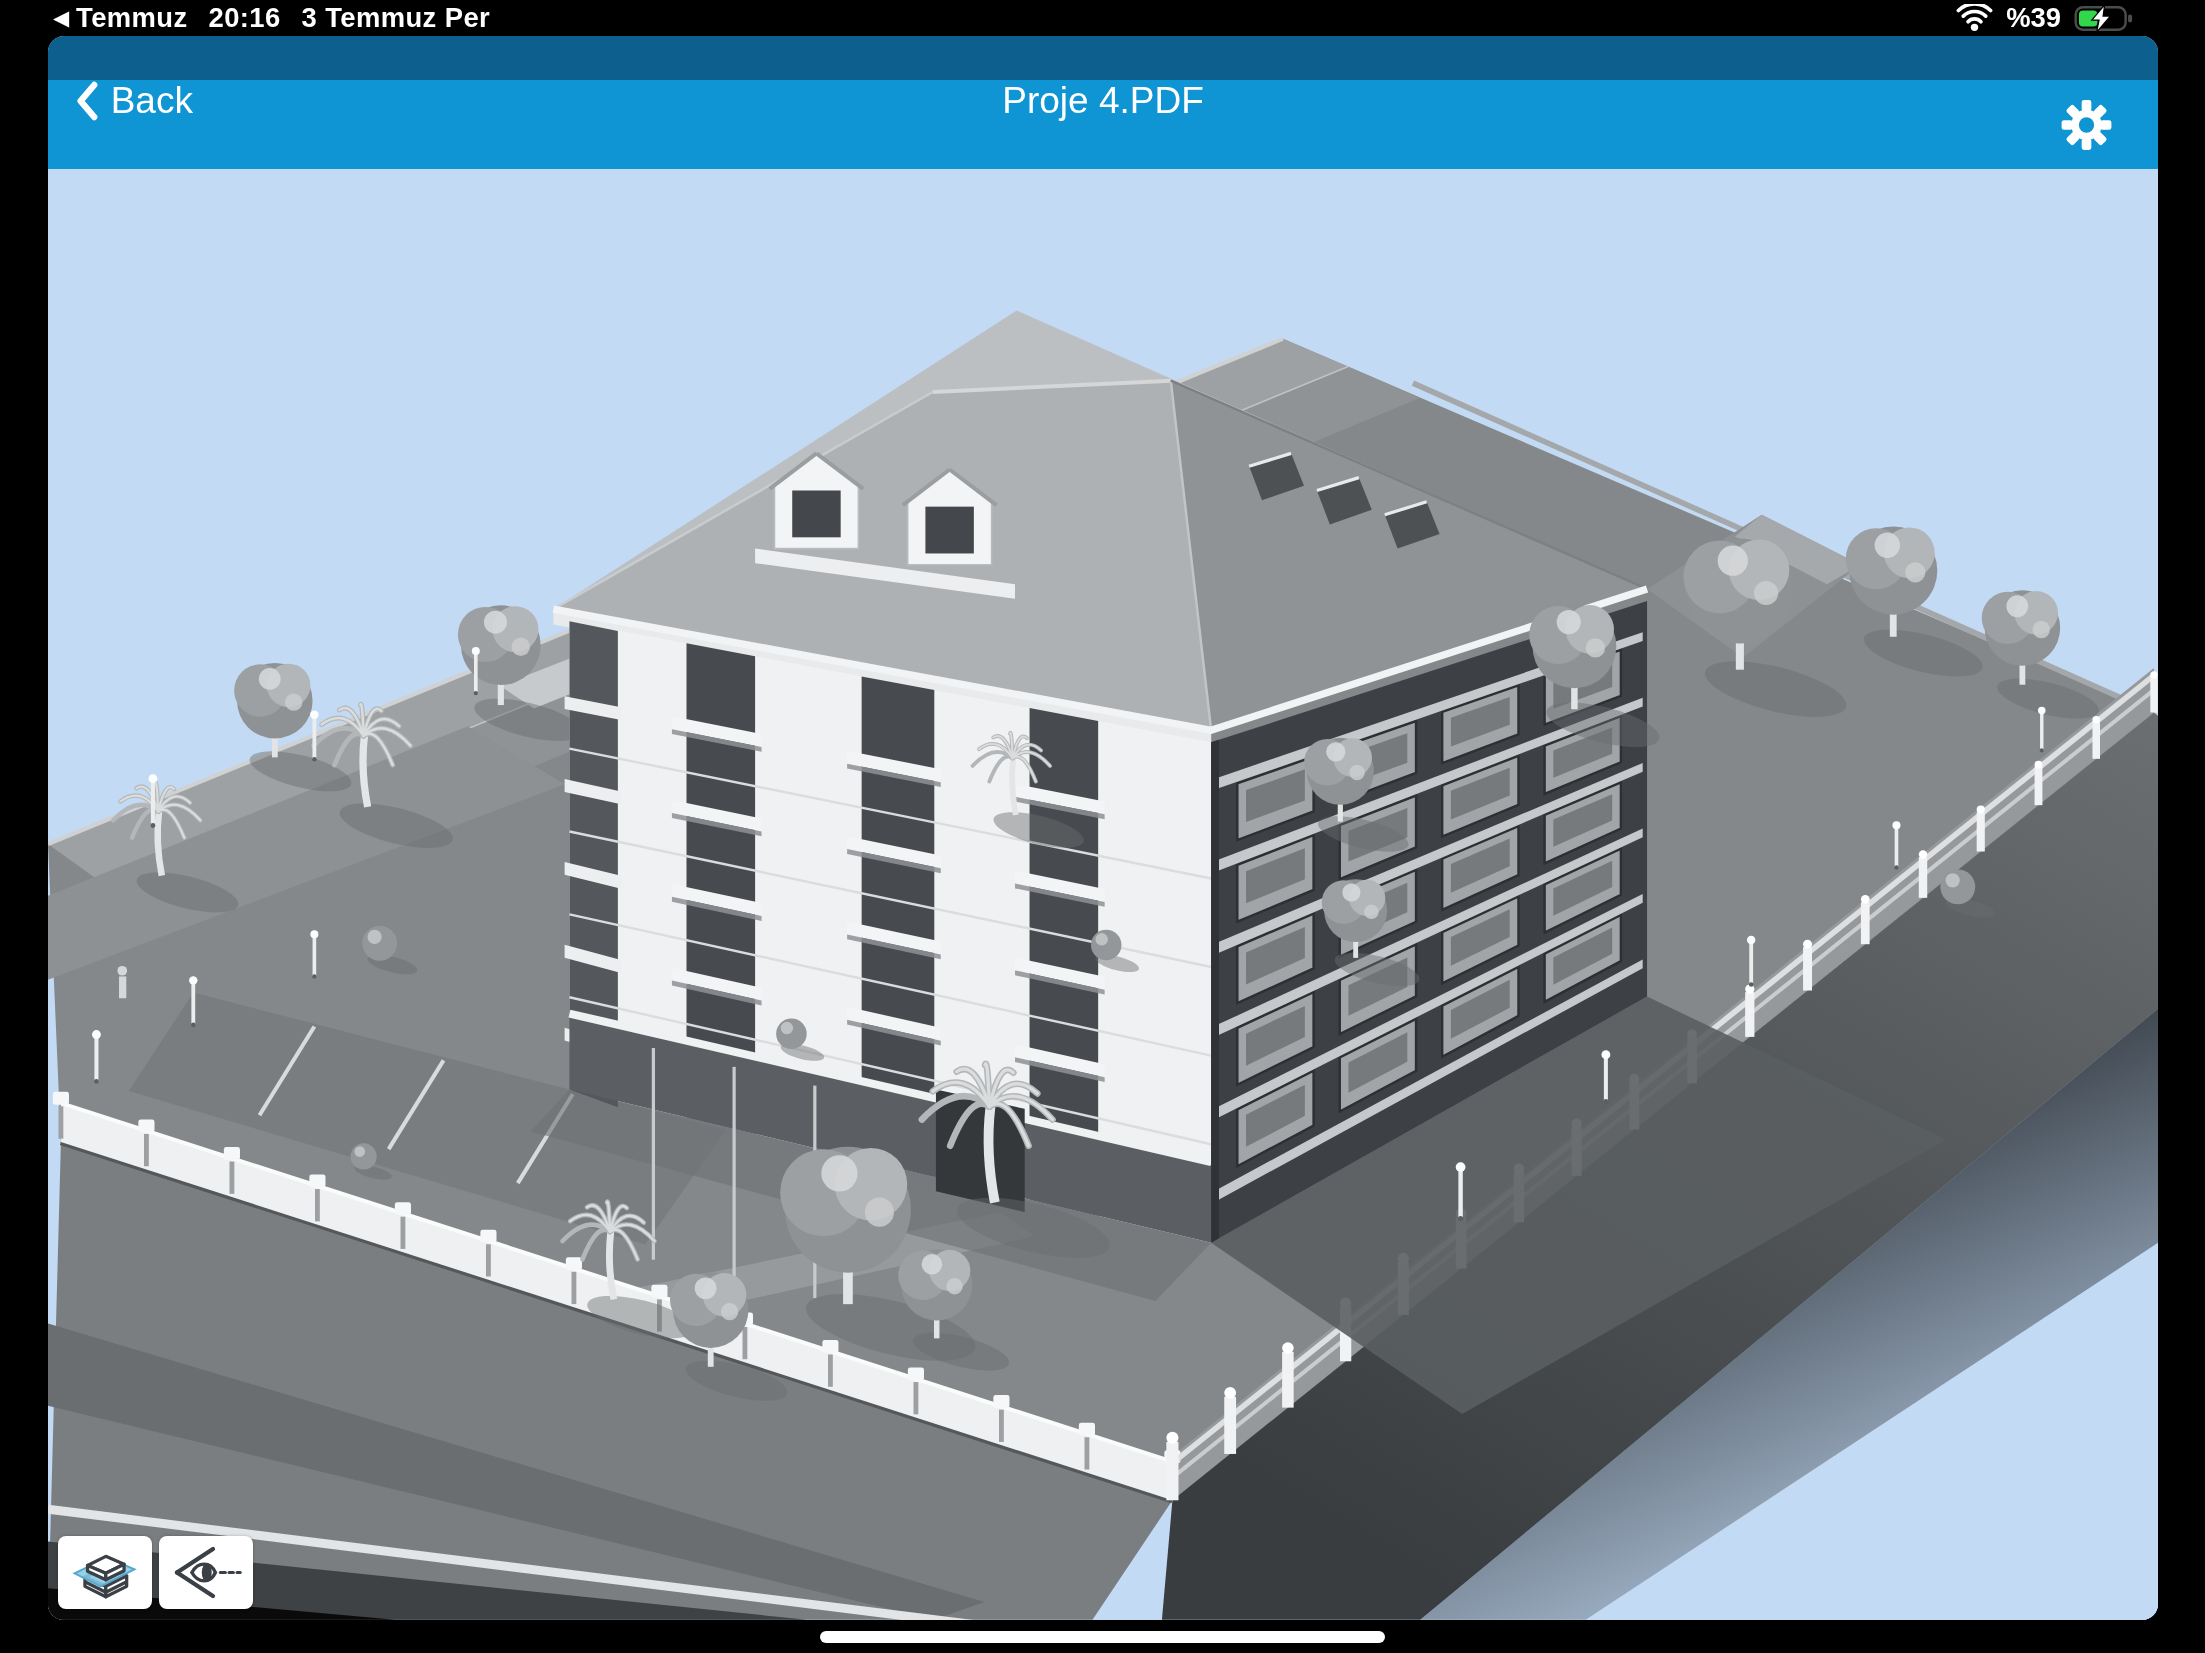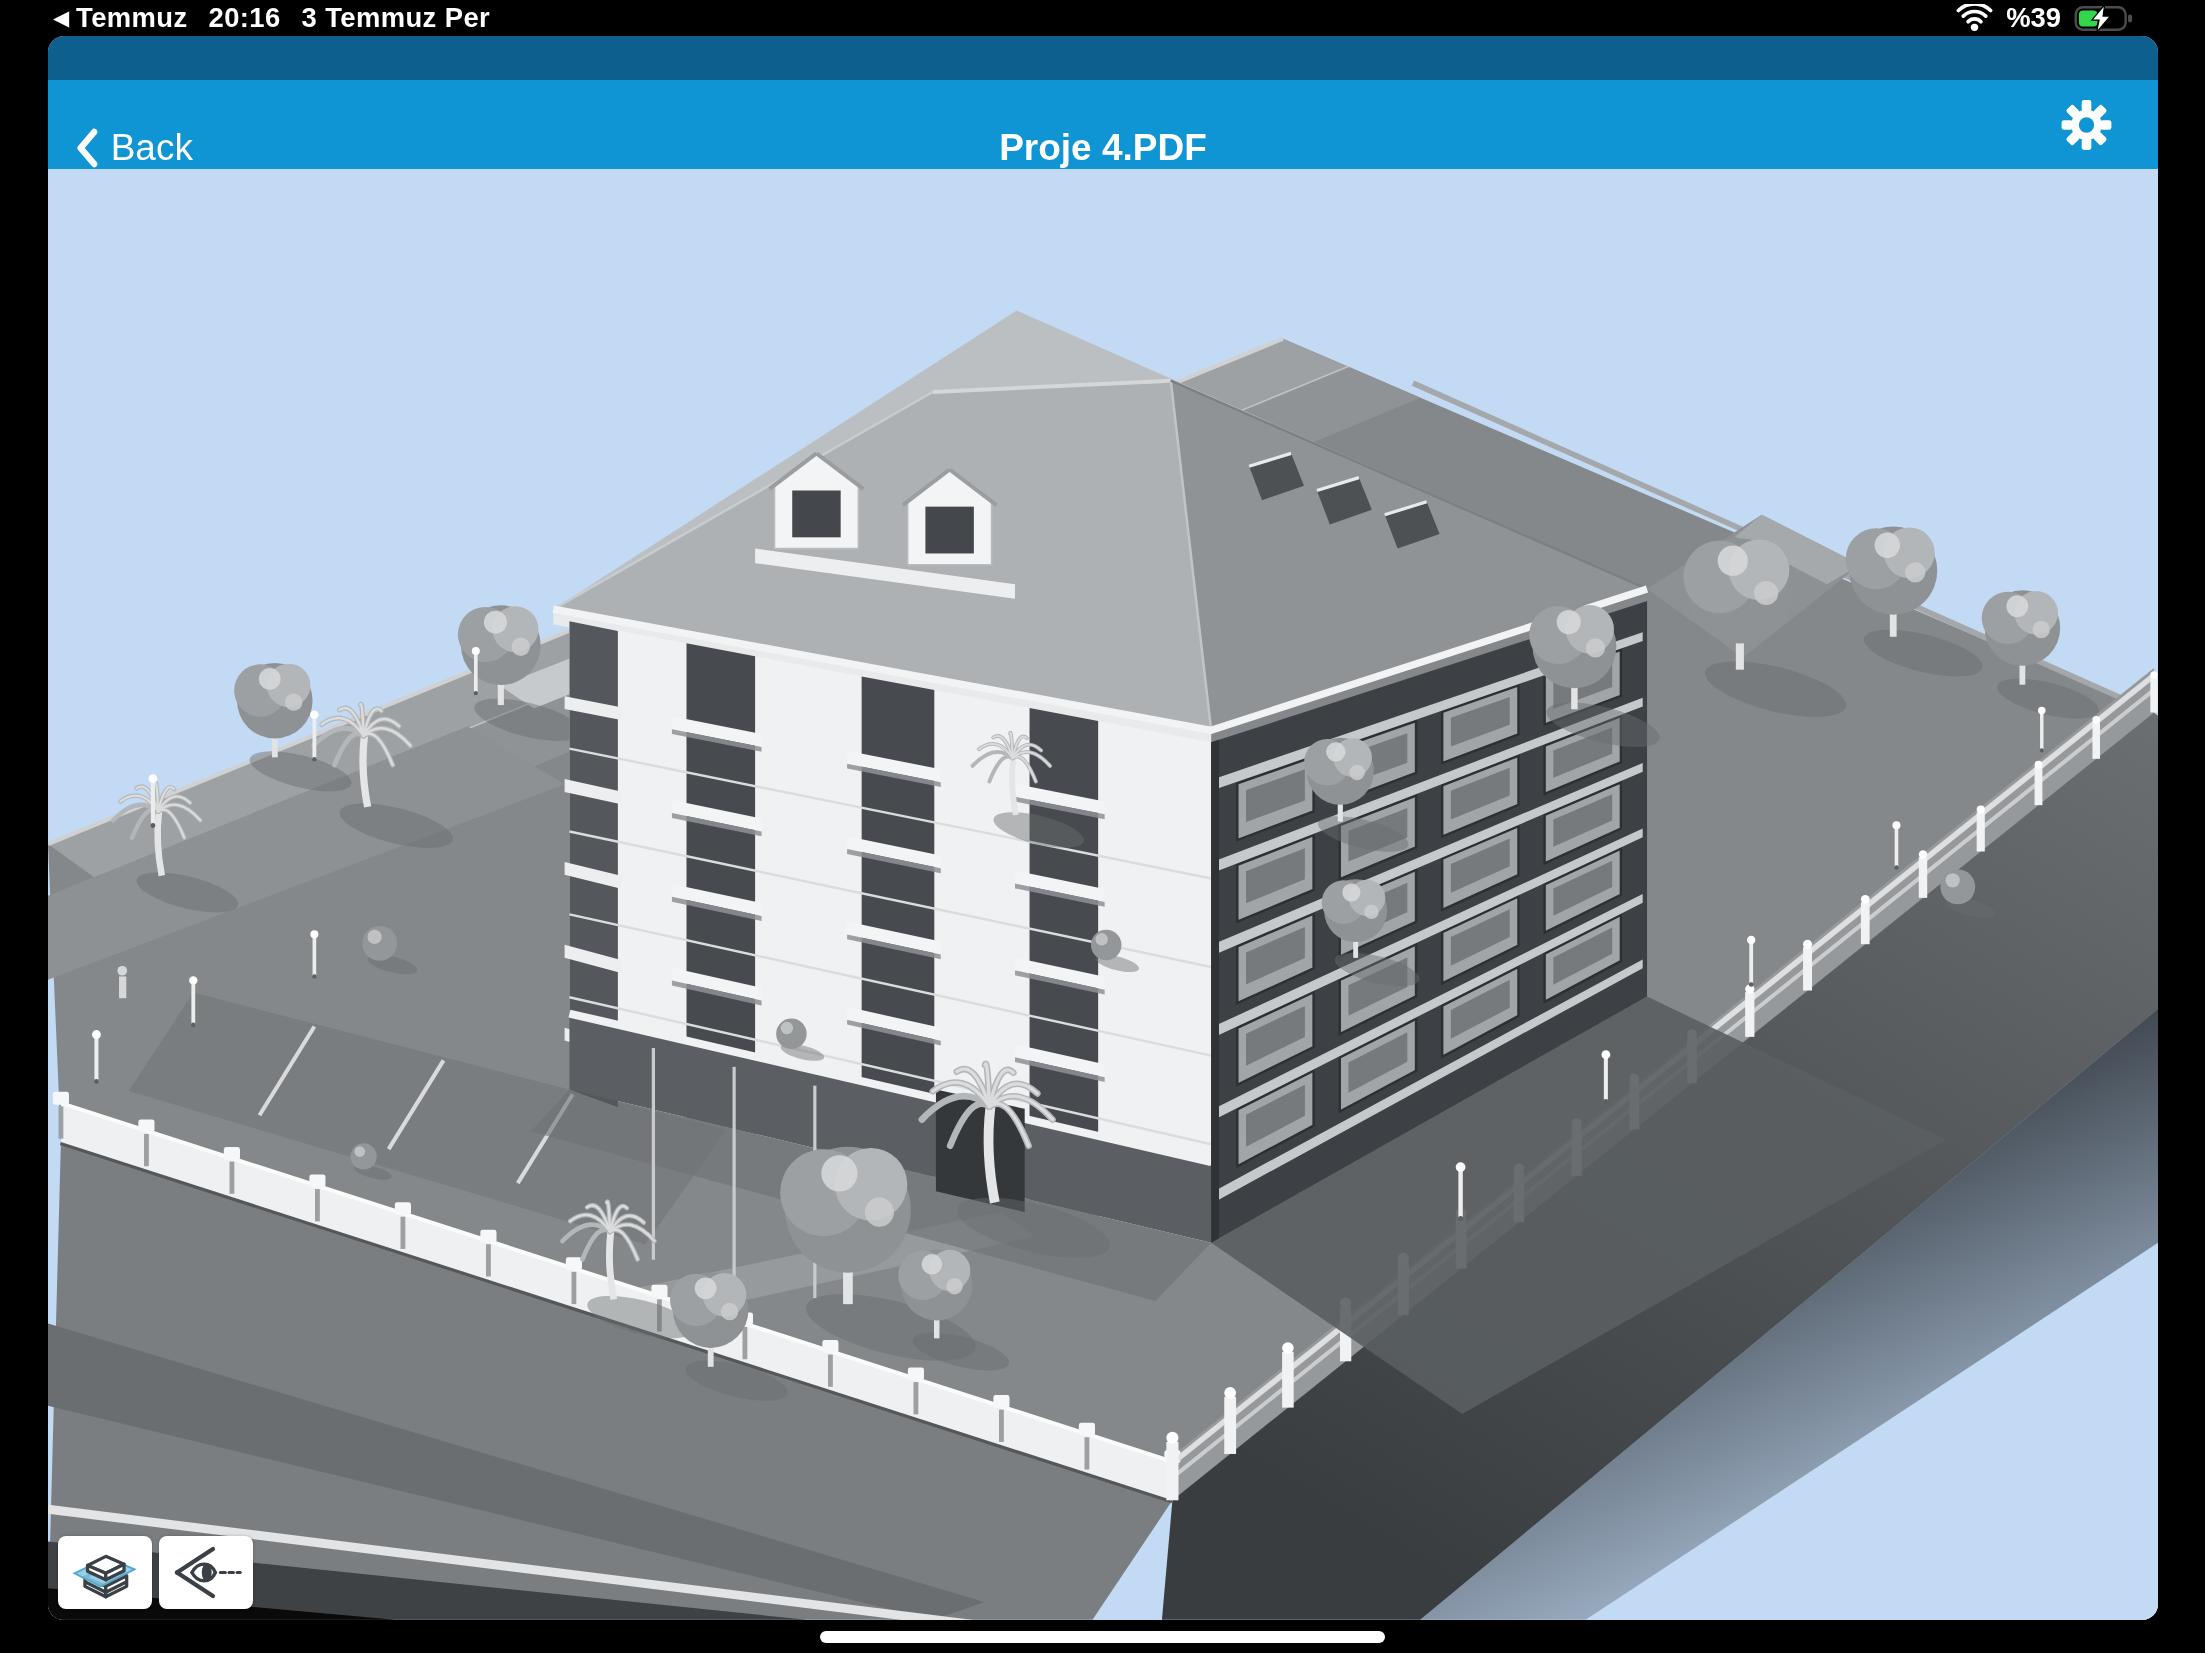--- a/index.html
+++ b/index.html
@@ -8,23 +8,23 @@
   .status-bar{position:absolute;left:0;top:0;width:2205px;height:36px;background:#000;color:#fff;
     display:flex;align-items:center;justify-content:space-between;box-sizing:border-box;padding:0 68px 0 53px;}
   .sb-left{display:flex;align-items:center;gap:21px;font-size:27.4px;font-weight:700;letter-spacing:0.4px;}
   .sb-return{display:flex;align-items:center;gap:6.5px;}
   .sb-tri{font-family:"DejaVu Sans",sans-serif;font-size:21px;line-height:1;}
   .sb-right{display:flex;align-items:center;gap:13px;font-size:27.4px;font-weight:700;text-align:right;}
   
   .app-window{position:absolute;left:48px;top:36px;width:2110px;height:1584px;border-radius:16px;
     overflow:hidden;display:flex;flex-direction:column;background:#c3daf4;}
   .top-strip{height:44px;background:#0d5f8d;flex:0 0 auto;}
-  .nav-bar{height:89px;background:#0f95d3;flex:0 0 auto;position:relative;display:flex;align-items:flex-end;}
+  .nav-bar{height:89px;background:#0f95d3;flex:0 0 auto;position:relative;display:flex;align-items:flex-start;}
   .back-btn{display:flex;align-items:center;gap:11.3px;color:#fff;font-size:37px;padding-left:27.4px;cursor:pointer;}
-  .nav-title{position:absolute;left:0;right:0;text-align:center;color:#fff;font-size:37px;font-weight:700;pointer-events:none;}
+  .nav-title{position:absolute;left:0;right:0;text-align:center;color:#fff;font-size:37px;font-weight:400;pointer-events:none;}
   .gear-btn{position:absolute;right:45px;top:50%;transform:translateY(-50%);width:53px;height:53px;cursor:pointer;}
   
   .content{flex:1 1 auto;position:relative;background:#c3daf4;}
   .scene-svg{position:absolute;left:0;top:0;width:100%;height:100%;display:block;}
   .tool-tray{position:absolute;left:9.7px;bottom:11.3px;display:flex;gap:7.3px;}
   .tool-btn{width:94px;height:73px;background:#fff;border-radius:8px;display:flex;align-items:center;
     justify-content:center;box-shadow:0 0.8px 3.2px rgba(0,0,0,.25);cursor:pointer;}
   
   .home-bar{position:absolute;left:0;bottom:0;width:2205px;height:33px;background:#000;display:flex;
     align-items:center;justify-content:center;}

